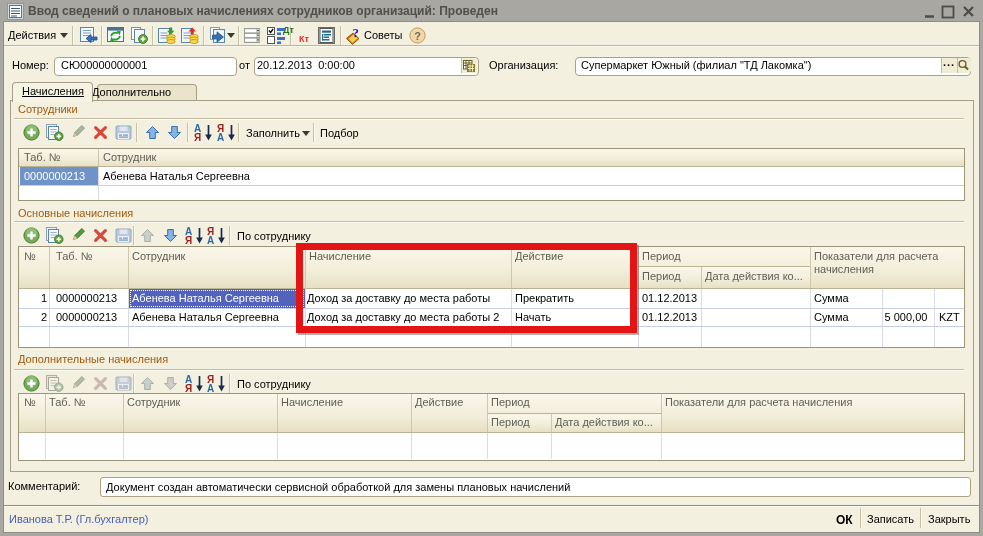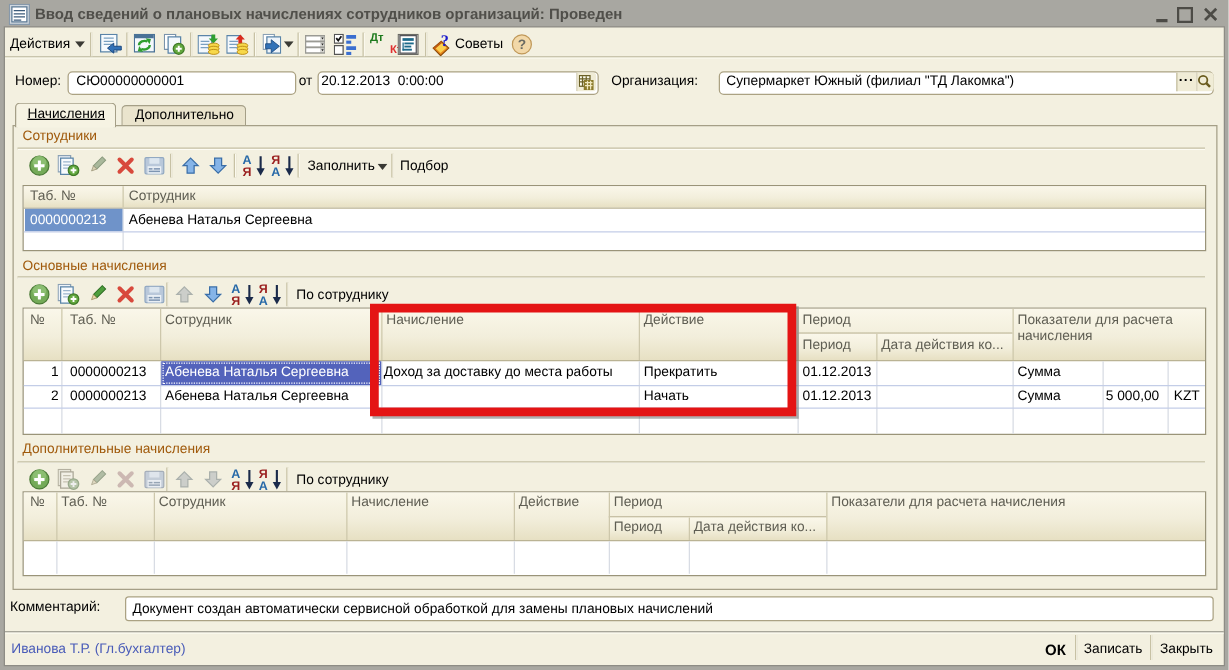--- a/index.html
+++ b/index.html
@@ -137,21 +137,21 @@
     <rect x="0.5" y="0.5" width="7" height="7" fill="#fff" stroke="#555"></rect>
     <path d="M2 3.5 l1.6 2 2.5-3.5" stroke="#111" stroke-width="1.4" fill="none"></path>
     <rect x="0.5" y="9.5" width="7" height="7" fill="#fff" stroke="#555"></rect>
     <rect x="10" y="1" width="8" height="3" fill="#3a6ed0"></rect>
       <rect x="10" y="5.5" width="4" height="2.5" fill="#3a6ed0"></rect>
     <rect x="10" y="10" width="8" height="3" fill="#3a6ed0"></rect>
       <rect x="10" y="14.5" width="4" height="2.5" fill="#3a6ed0"></rect>
   </svg>
   <div class="ab sep" style="left:290px;top:26px;height:19px"></div>
 
-  <div class="ab" style="left:296px;top:26px;width:18px;height:18px;font-size:9px;font-weight:bold;line-height:9px">
+  <div class="ab" style="left:283px;top:26px;width:18px;height:18px;font-size:9px;font-weight:bold;line-height:9px">
     <span style="color:#1d7a1d">Дт</span><br><span style="color:#e03030;margin-left:16px">Кт</span>
   </div>
 
   <svg class="ab" style="left:318px;top:27px" width="17" height="17" viewBox="0 0 17 17">
     <rect x="0.5" y="0.5" width="16" height="16" fill="#d6d6d0" stroke="#6a6a64"></rect>
     <rect x="2" y="1.5" width="13" height="14" fill="#fff" stroke="#55555a"></rect>
     <g fill="#1d6a8a">
         <rect x="4" y="3.5" width="9" height="2.2"></rect>
         <rect x="5.5" y="7" width="7.5" height="1.5"></rect>
         <rect x="5.5" y="9.5" width="5.5" height="1.5"></rect>
@@ -201,21 +201,21 @@
   <div class="ab tx" style="left:581px;top:59px">Супермаркет Южный (филиал "ТД Лакомка")</div>
   <div class="ab" style="left:941px;top:58px;width:15px;height:15px;background:#f0ecd6;border-left:1px solid #c4bda0"></div>
   <div class="ab" style="left:943px;top:56px;font-weight:bold;letter-spacing:1px">...</div>
   <div class="ab" style="left:957px;top:58px;width:13px;height:15px;background:#f0ecd6;border-left:1px solid #c4bda0;border-radius:0 3px 3px 0"></div>
   <svg class="ab" style="left:957px;top:59px" width="13" height="13" viewBox="0 0 13 13">
     <circle cx="5.5" cy="5" r="3.4" fill="none" stroke="#6a5c1e" stroke-width="1.4"></circle>
     <line x1="8" y1="7.5" x2="11" y2="10.5" stroke="#6a5c1e" stroke-width="2"></line>
   </svg>
 
   <div class="ab" style="left:97px;top:84px;width:98px;height:17px;background:#eae4cd;border:1px solid #a59f87;border-bottom:none;border-radius:4px 4px 0 0"></div>
-  <div class="ab tx" style="left:108px;top:86px">Дополнительно</div>
+  <div class="ab tx" style="left:92px;top:86px">Дополнительно</div>
   <div class="ab" style="left:10px;top:100px;width:962px;height:370px;background:#f3f0e0;border:1px solid #a59f87"></div>
   <div class="ab" style="left:12px;top:82px;width:79px;height:19px;background:#f6f3e3;border:1px solid #a59f87;border-bottom:none;border-radius:4px 4px 0 0"></div>
   <div class="ab tx" style="left:22px;top:85px;text-decoration:underline">Начисления</div>
 
   <div class="ab sect" style="left:18px;top:103px">Сотрудники</div>
   <div class="ab hl" style="left:14px;top:118px;width:950px"></div>
 
   <svg class="ab" style="left:23px;top:124px" width="17" height="17" viewBox="0 0 17 17">
       <circle cx="8.5" cy="8.5" r="7.6" fill="#74aa58" stroke="#4a7a36"></circle>
       <circle cx="8.5" cy="6" r="5.5" fill="#93c47a" opacity="0.75"></circle>
@@ -391,20 +391,21 @@
     <div class="ab tx" style="left:113px;top:45px;color:#fff">Абенева Наталья Сергеевна</div>
     <div class="ab tx" style="left:288px;top:45px">Доход за доставку до места работы</div>
     <div class="ab tx" style="left:496px;top:45px">Прекратить</div>
     <div class="ab tx" style="left:623px;top:45px">01.12.2013</div>
     <div class="ab tx" style="left:795px;top:45px">Сумма</div>
     <div class="ab rl" style="left:0;top:61px;width:945px"></div>
 
     <div class="ab tx" style="left:2px;top:64px;width:26px;text-align:right">2</div>
     <div class="ab tx" style="left:37px;top:64px">0000000213</div>
     <div class="ab tx" style="left:113px;top:64px">Абенева Наталья Сергеевна</div>
+    <div class="ab tx" style="left:288px;top:64px">Доход за доставку до места работы 2</div>
     <div class="ab tx" style="left:496px;top:64px">Начать</div>
     <div class="ab tx" style="left:623px;top:64px">01.12.2013</div>
     <div class="ab tx" style="left:795px;top:64px">Сумма</div>
     <div class="ab tx" style="left:864px;top:64px;width:46px;text-align:center">5 000,00</div>
     <div class="ab tx" style="left:920px;top:64px">KZT</div>
     <div class="ab rl" style="left:0;top:79px;width:945px"></div>
   </div>
 
   <div class="ab sect" style="left:18px;top:353px">Дополнительные начисления</div>
   <div class="ab hl" style="left:14px;top:369px;width:950px"></div>

